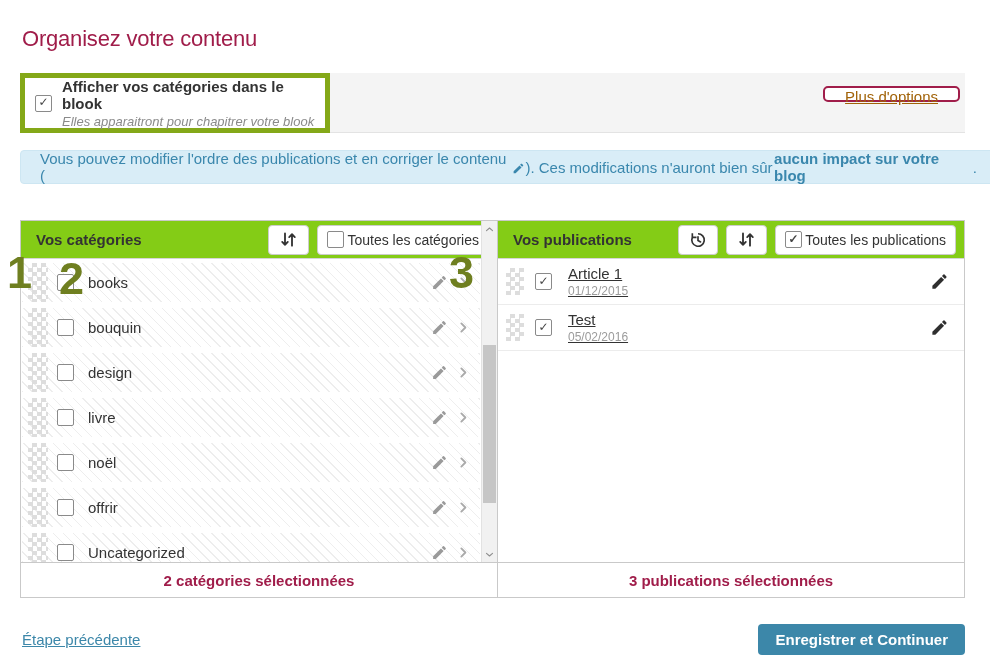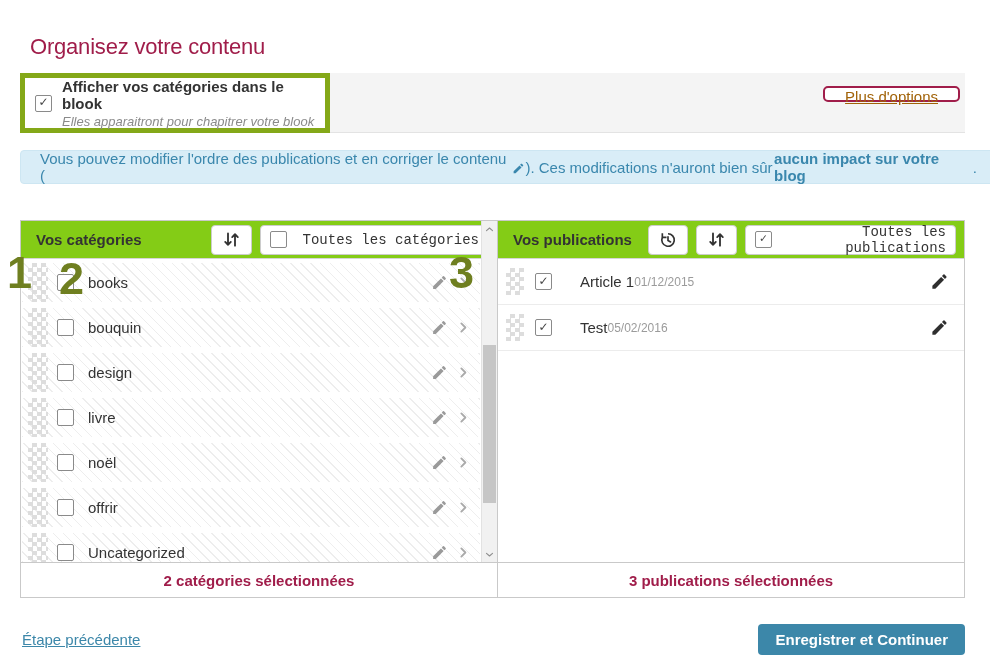--- a/index.html
+++ b/index.html
@@ -2,21 +2,21 @@
 <html><head>
 <meta charset="utf-8">
 <style>
   html,body{margin:0;padding:0;}
   body{
     width:990px;height:669px;position:relative;background:#ffffff;
     font-family:"Liberation Sans","DejaVu Sans",sans-serif;color:#333;overflow:hidden;
   }
   
   .page-title{
-    position:absolute;left:22px;top:26px;margin:8px;
+    position:absolute;left:22px;top:26px;margin:0;
     font-size:22px;font-weight:500;letter-spacing:-0.2px;color:#a01d4a;
   }
   
   .top-band{
     position:absolute;left:20px;top:73px;width:945px;height:60px;
     background:#f4f4f4;border-bottom:1px solid #e3e3e3;box-sizing:border-box;
   }
   .highlight-box{
     position:absolute;left:0;top:0;width:310px;height:60px;box-sizing:border-box;
     border:5px solid #84a818;background:#ffffff;
@@ -56,22 +56,22 @@
   .panel-left{width:477px;box-sizing:border-box;border-right:1px solid #c9c9c9;display:flex;flex-direction:column;position:relative;}
   .panel-right{flex:1;display:flex;flex-direction:column;min-width:0;}
   .panel-header{
     height:38px;box-sizing:border-box;background:#84cc16;border-bottom:1px solid #d6d6d6;
     display:flex;align-items:center;padding:0 8px 0 15px;gap:8px;
   }
   .panel-header .ph-title{font-size:15px;font-weight:bold;color:#333;flex:0 0 auto;}
   .panel-header .spacer{flex:1;}
   .hbtn{
     height:30px;background:#fff;border:1px solid #ccc;border-radius:4px;
-    display:inline-flex;align-items:center;justify-content:center;gap:16px;
-    padding:0 9px;font-size:14px;color:#333;cursor:pointer;font-family:Liberation Mono, monospace;text-align:right;
+    display:inline-flex;align-items:center;justify-content:center;gap:3px;
+    padding:0 9px;font-size:14px;color:#333;cursor:pointer;font-family:Liberation Sans, sans-serif;text-align:right;
   }
   .hbtn svg{display:block;}
   
   .cat-list{position:relative;flex:1;overflow:hidden;padding:4px 17px 0 1px;box-sizing:border-box;}
   .cat-row{
     height:39px;margin-bottom:6px;display:flex;align-items:center;
     background-color:#fff;
     background-image:repeating-linear-gradient(45deg, rgba(120,120,120,0.13) 0px, rgba(120,120,120,0.13) 1px, transparent 1px, transparent 7px);
   }
   .handle{
@@ -97,21 +97,21 @@
   .sb-down{bottom:1px;}
   .sb-thumb{position:absolute;left:1px;width:13px;top:124px;height:158px;background:#c6c6c6;cursor:pointer;}
   
   .pub-list{flex:1;overflow:hidden;}
   .pub-row{
     height:46px;box-sizing:border-box;border-bottom:1px solid #ececec;
     display:flex;align-items:center;
   }
   .pub-row .handle{width:18px;height:27px;margin-left:8px;background-size:9px 9px;}
   .pub-row .checkbox{margin-left:11px;}
-  .pub-text{margin-left:28px;display:flex;flex-direction:row;}
+  .pub-text{margin-left:16px;display:flex;flex-direction:column;text-decoration:underline;}
   .pub-title{font-size:15px;color:#333;}
   .pub-date{font-size:12px;color:#9b9b9b;margin-top:2px;}
   .pub-row .pencil-icon{margin-right:15px;}
   
   .panels-footer{height:35px;box-sizing:border-box;border-top:1px solid #c9c9c9;display:flex;flex:0 0 auto;}
   .pf-cell{display:flex;align-items:center;justify-content:center;font-size:15px;font-weight:bold;color:#a01d4a;}
   .pf-left{width:477px;box-sizing:border-box;border-right:1px solid #c9c9c9;}
   .pf-right{flex:1;}
   
   .back-link{

